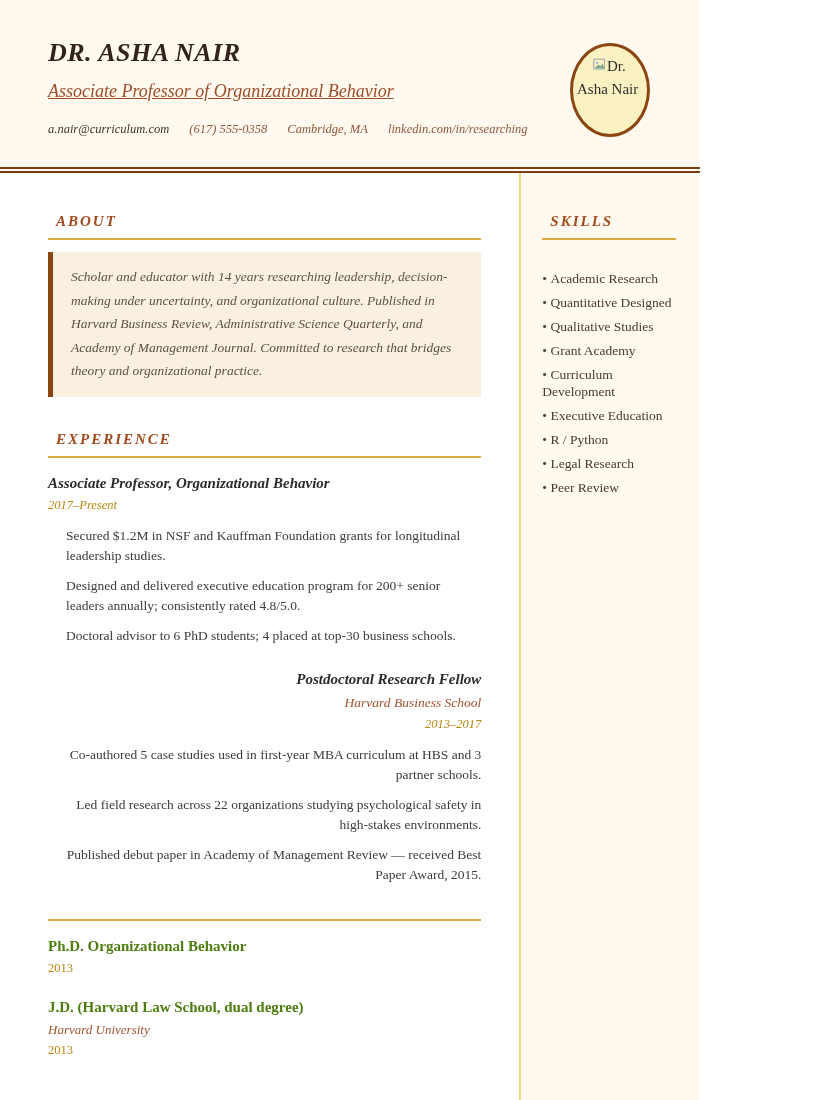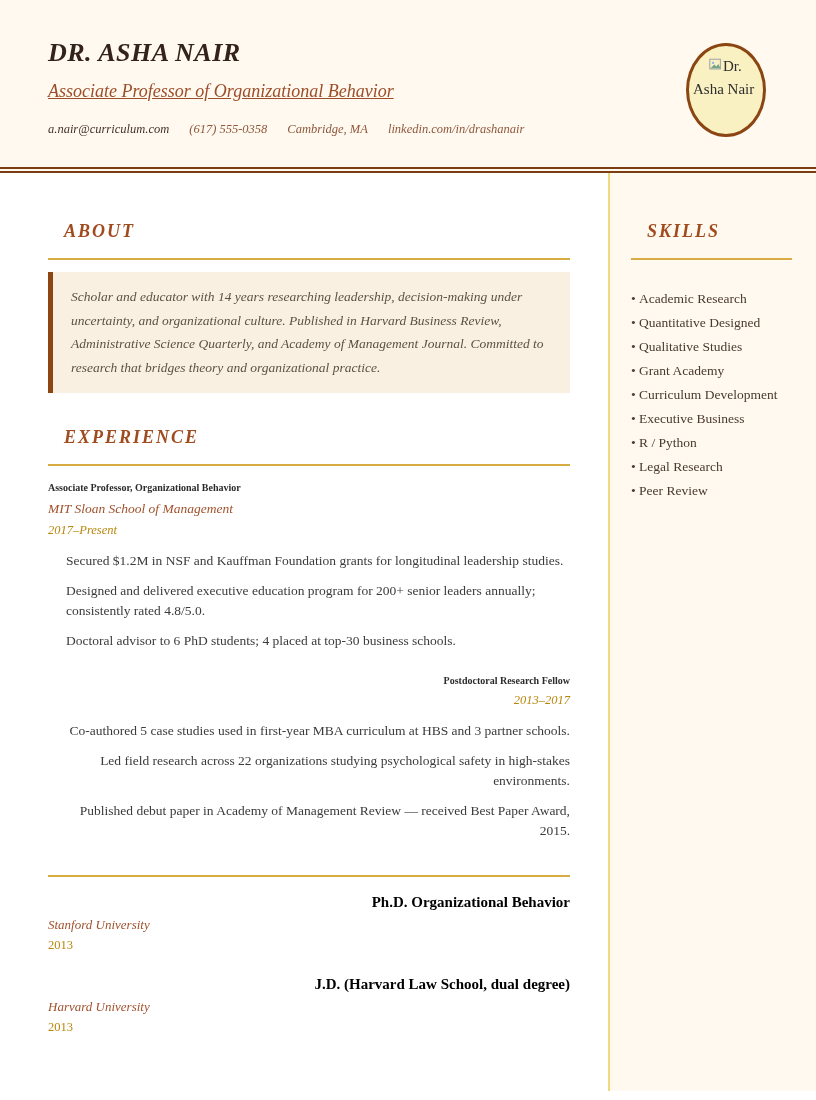--- a/index.html
+++ b/index.html
@@ -1,18 +1,18 @@
 <!DOCTYPE html>
 <html><head>
 <meta charset="utf-8">
 <style>
   * { box-sizing: border-box; }
   html, body { margin: 0; padding: 0; background: #ffffff; }
   body { font-family: "Liberation Serif", serif; }
-  .page { width: 816px; height: 1100px; overflow: hidden; position: relative; background: #ffffff; }
+  .page { width: 700px; height: 1100px; overflow: hidden; position: relative; background: #ffffff; }
 
   
   .header { position: relative; background: #FFF9F0; height: 167px; padding: 38px 50px 0 48px; }
   .name { margin: 0; font-size: 26px; line-height: 1.15; font-weight: bold; font-style: italic;
           color: #33231A; letter-spacing: 0.5px; }
   .prof-title { margin: 13px 0 0 0; font-size: 18px; font-style: italic; color: #9C4E28; text-decoration: underline; }
   .contact-row { margin: 20px 0 0 0; display: flex; column-gap: 20px; font-size: 12.5px; font-style: italic; }
   .contact-row a { text-decoration: none; }
   .contact-email { color: #43322A; }
   .contact-muted { color: #8F573A; }
@@ -22,63 +22,63 @@
            border: 3px solid #8B4513; border-radius: 50%; background: #FAF1C3;
            padding: 9px 2px 0 4px; font-size: 15px; line-height: 1.55; color: #2E2E2E;
            text-indent: 8px; overflow: hidden; }
   .broken-icon { display: inline-block; vertical-align: baseline; margin-right: 1px; }
 
   
   .content { display: flex; align-items: stretch; }
   .main { width: 608px; background: #ffffff; padding: 32px 38px 56px 48px; min-height: 889px; }
   .sidebar { width: 208px; background: #FFF9F0; border-left: 2px solid #F2DA7C; padding: 32px 24px 40px 21px; }
 
-  .section-heading { margin: 16px; font-size: 18px; font-weight: bold; font-style: italic;
+  .section-heading { margin: 8px; font-size: 15px; font-weight: bold; font-style: italic;
                      letter-spacing: 2px; color: #A04B1E; }
   .gold-rule { border: none; border-top: 2px solid #D8AC42; margin: 7px 0 0 0; }
 
   
   .about-quote { margin: 12px 0 0 0; padding: 13px 18px 14px 18px; background: #FAF0E2;
                  border-left: 5px solid #8C4513; font-style: italic; font-size: 13.5px;
                  line-height: 23.5px; color: #5A5245; }
 
   
   .section { margin-top: 34px; }
   .job { margin-top: 16px; }
   .job + .job { margin-top: 24px; text-align: right; }
-  .job-title { margin: 0; font-size: 10px; font-weight: bold; color: #2B2B2B; line-height: 1.25; }
+  .job-title { margin: 0; font-size: 15px; font-weight: bold; color: #2B2B2B; line-height: 1.25; font-style: italic; }
   .job-org { margin: 6px 0 0 0; font-size: 13.5px; font-style: italic; color: #A0522D; }
   .job-dates { margin: 6px 0 0 0; font-size: 12.5px; font-style: italic; color: #B8860B; }
   .job-points { list-style: none; margin: 13px 0 0 0; padding: 0 0 0 18px; }
   .job-points li { font-size: 13.5px; line-height: 20px; color: #3B3B3B; margin-bottom: 10px; }
 
   .edu-item { margin-top: 16px; }
   .edu-item + .edu-item { margin-top: 22px; }
-  .edu-degree { margin: 0; font-size: 15px; font-weight: bold; color: #000000; line-height: 1.25; text-align: right; }
+  .edu-degree { margin: 0; font-size: 15px; font-weight: bold; color: #4d7c0f; line-height: 1.25; }
   .edu-school { margin: 5px 0 0 0; font-size: 13px; font-style: italic; color: #A0522D; }
   .edu-year { margin: 5px 0 0 0; font-size: 12.5px; color: #B8860B; }
 
   
   .skills-list { list-style: none; margin: 30px 0 0 0; padding: 0; }
   .skills-list li { font-size: 13.5px; line-height: 17px; color: #4A392C; margin-bottom: 7px; }
   .skills-list li::before { content: "\2022\00a0"; }
 </style>
 </head>
 <body>
 
 <div class="page">
 
   <header class="header">
     <h1 class="name">DR. ASHA NAIR</h1>
     <p class="prof-title">Associate Professor of Organizational Behavior</p>
     <div class="contact-row">
       <a href="#" class="contact-email">a.nair@curriculum.com</a>
       <a href="#" class="contact-muted">(617) 555-0358</a>
       <span class="contact-muted">Cambridge, MA</span>
-      <a href="#" class="contact-muted">linkedin.com/in/drashanair</a>
+      <a href="#" class="contact-muted">linkedin.com/in/researching</a>
     </div>
     <div class="photo"><span class="broken-icon"><svg width="13" height="13" viewBox="0 0 16 16">
             <rect x="1" y="1.5" width="13" height="12" fill="none" stroke="#9aa0a6" stroke-width="1.2"></rect>
             <circle cx="5" cy="6" r="1.4" fill="#8ab4f8"></circle>
             <path d="M2 12.5 L6.5 8 L9 10.5 L11.5 7.5 L14 12.5 Z" fill="#71a58c"></path>
           </svg></span><span>Dr. Asha Nair</span></div>
   </header>
   <div class="header-rule"></div>
 
   <div class="content">
@@ -90,46 +90,45 @@
         <hr class="gold-rule">
         <blockquote class="about-quote">Scholar and educator with 14 years researching leadership, decision-making under uncertainty, and organizational culture. Published in Harvard Business Review, Administrative Science Quarterly, and Academy of Management Journal. Committed to research that bridges theory and organizational practice.</blockquote>
       </section>
 
       <section class="section">
         <h2 class="section-heading">EXPERIENCE</h2>
         <hr class="gold-rule">
 
         <div class="job">
           <h3 class="job-title">Associate Professor, Organizational Behavior</h3>
-          <p class="job-org">MIT Sloan School of Management</p>
           <p class="job-dates">2017–Present</p>
           <ul class="job-points">
             <li>Secured $1.2M in NSF and Kauffman Foundation grants for longitudinal leadership studies.</li>
             <li>Designed and delivered executive education program for 200+ senior leaders annually; consistently rated 4.8/5.0.</li>
             <li>Doctoral advisor to 6 PhD students; 4 placed at top-30 business schools.</li>
           </ul>
         </div>
 
         <div class="job">
           <h3 class="job-title">Postdoctoral Research Fellow</h3>
+          <p class="job-org">Harvard Business School</p>
           <p class="job-dates">2013–2017</p>
           <ul class="job-points">
             <li>Co-authored 5 case studies used in first-year MBA curriculum at HBS and 3 partner schools.</li>
             <li>Led field research across 22 organizations studying psychological safety in high-stakes environments.</li>
             <li>Published debut paper in Academy of Management Review — received Best Paper Award, 2015.</li>
           </ul>
         </div>
       </section>
 
       <section class="section">
         <hr class="gold-rule">
 
         <div class="edu-item">
           <h3 class="edu-degree">Ph.D. Organizational Behavior</h3>
-          <p class="edu-school">Stanford University</p>
           <p class="edu-year">2013</p>
         </div>
         <div class="edu-item">
           <h3 class="edu-degree">J.D. (Harvard Law School, dual degree)</h3>
           <p class="edu-school">Harvard University</p>
           <p class="edu-year">2013</p>
         </div>
 
       </section>
 
@@ -137,21 +136,21 @@
 
     <aside class="sidebar">
       <h2 class="section-heading">SKILLS</h2>
       <hr class="gold-rule">
       <ul class="skills-list">
         <li>Academic Research</li>
         <li>Quantitative Designed</li>
         <li>Qualitative Studies</li>
         <li>Grant Academy</li>
         <li>Curriculum Development</li>
-        <li>Executive Business</li>
+        <li>Executive Education</li>
         <li>R / Python</li>
         <li>Legal Research</li>
         <li>Peer Review</li>
       </ul>
     </aside>
 
   </div>
 </div>
 
 </body></html>

